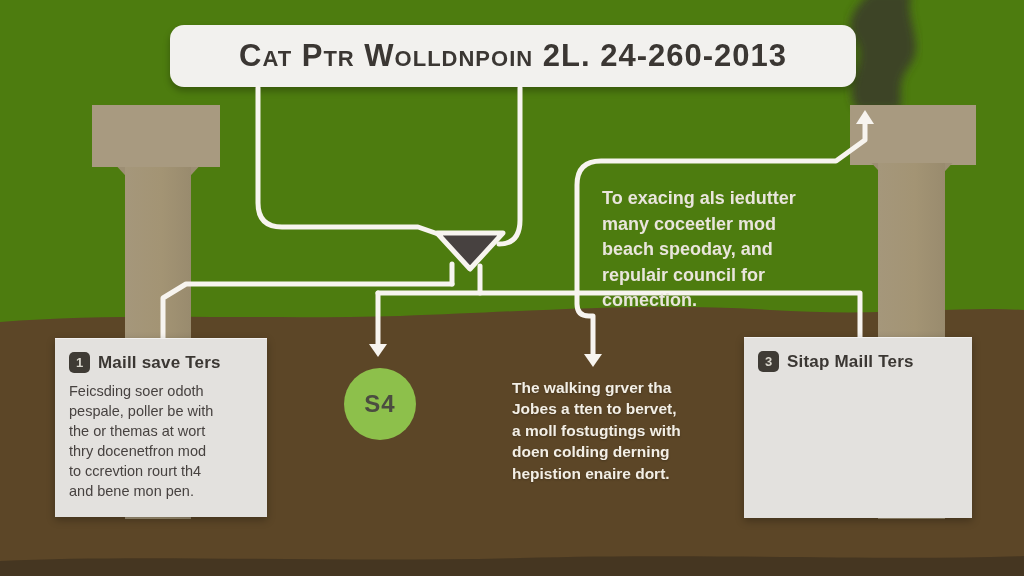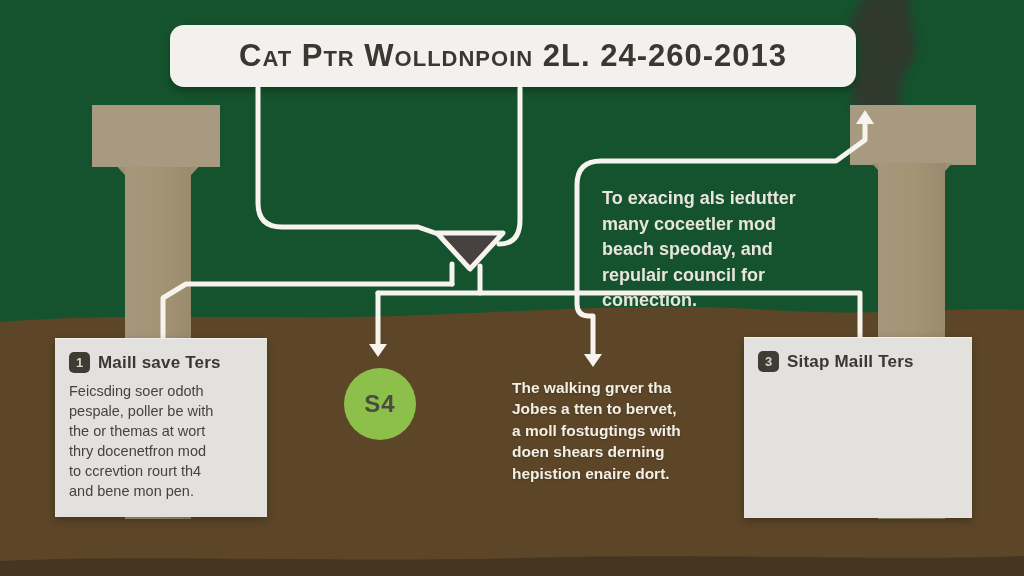--- a/index.html
+++ b/index.html
@@ -1,18 +1,18 @@
 <!DOCTYPE html>
 <html><head>
 <meta charset="utf-8">
 <style>
   html,body{margin:0;padding:0;background:#222;}
   #canvas{
     position:relative;width:1024px;height:576px;overflow:hidden;
-    background:#14532d;
+    background:#4d7c0f;
     font-family:"Liberation Sans","DejaVu Sans",sans-serif;
   }
   
   #ground-svg,#lines-svg,#smoke-svg{position:absolute;left:0;top:0;width:1024px;height:576px;}
   
   .pillar-cap{position:absolute;background:#a89a80;}
   .pillar-shoulder{position:absolute;background:#9d8f74;}
   .pillar-shaft{position:absolute;background:linear-gradient(90deg,#a5977b 0%,#a39474 55%,#998b6e 100%);}
   
   #banner{
@@ -143,16 +143,16 @@
   </div>
 
   <div id="step-circle">
     <span class="step-label">S4</span>
   </div>
 
 
   <div class="ground-note" style="left:512px;top:377px;width:195px;">The walking grver tha
 Jobes a tten to bervet,
 a moll fostugtings with
-doen shears derning
+doen colding derning
 hepistion enaire dort.</div>
 
 </div>
 
 </body></html>

